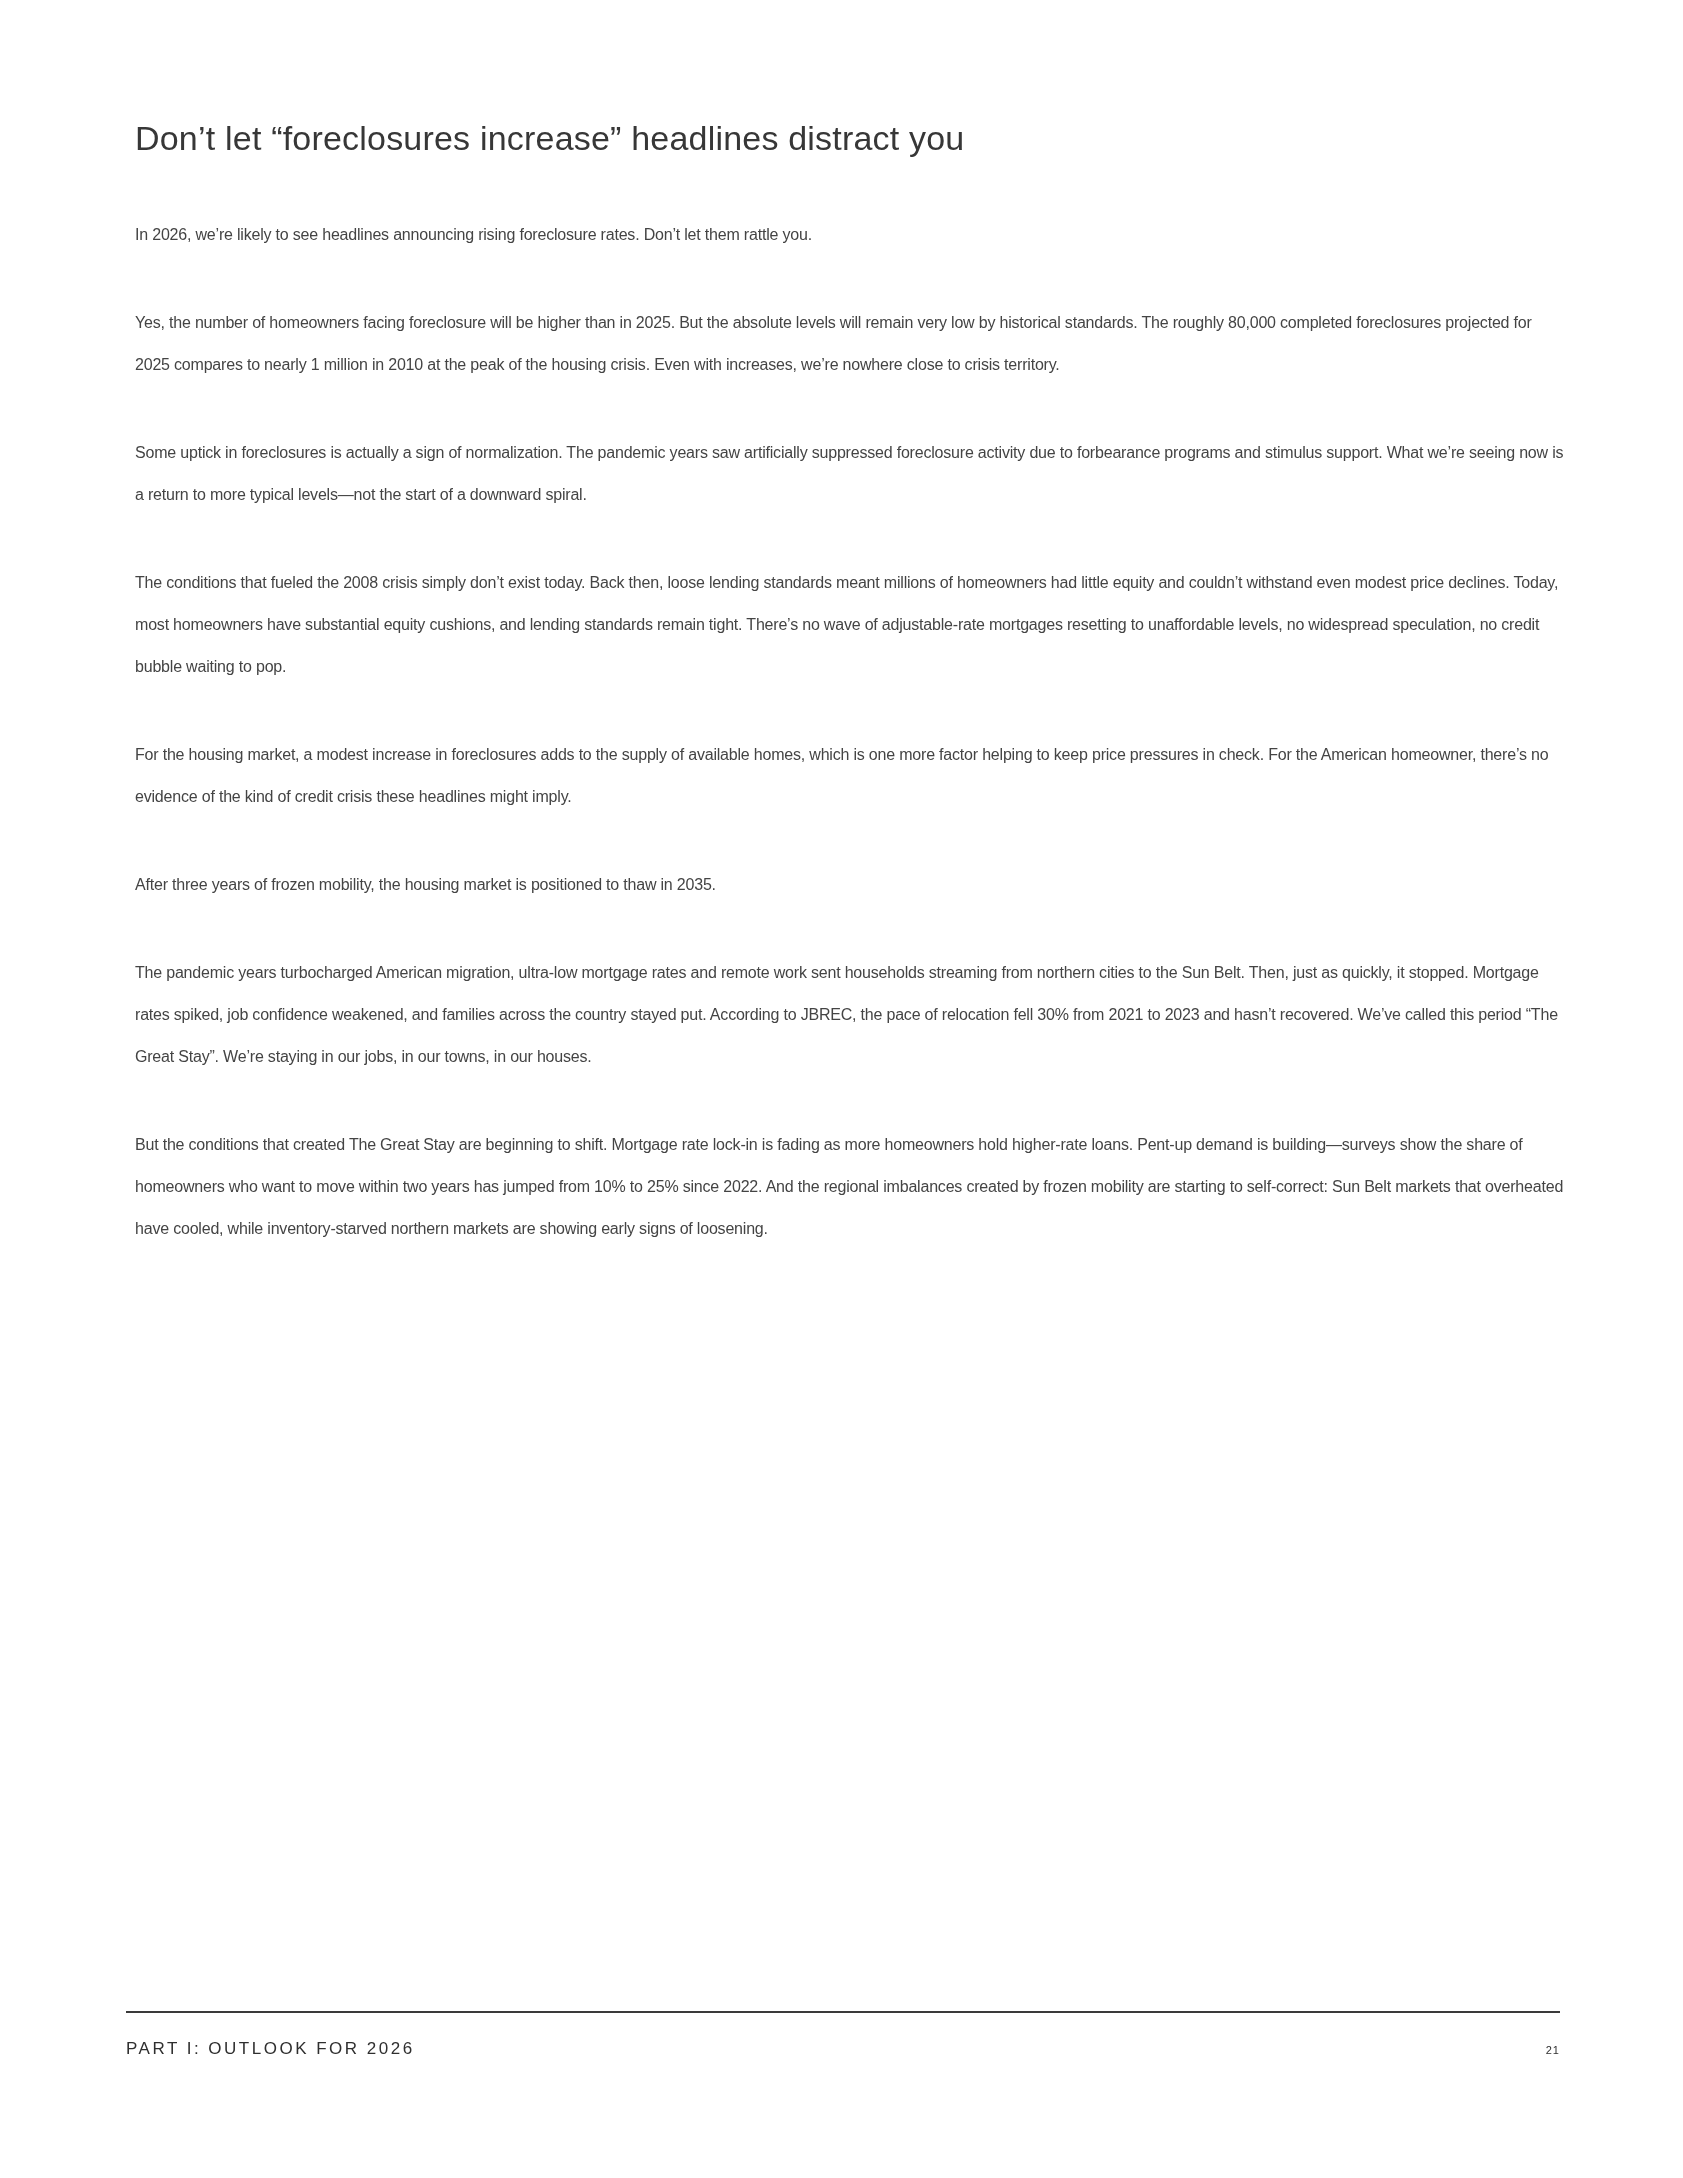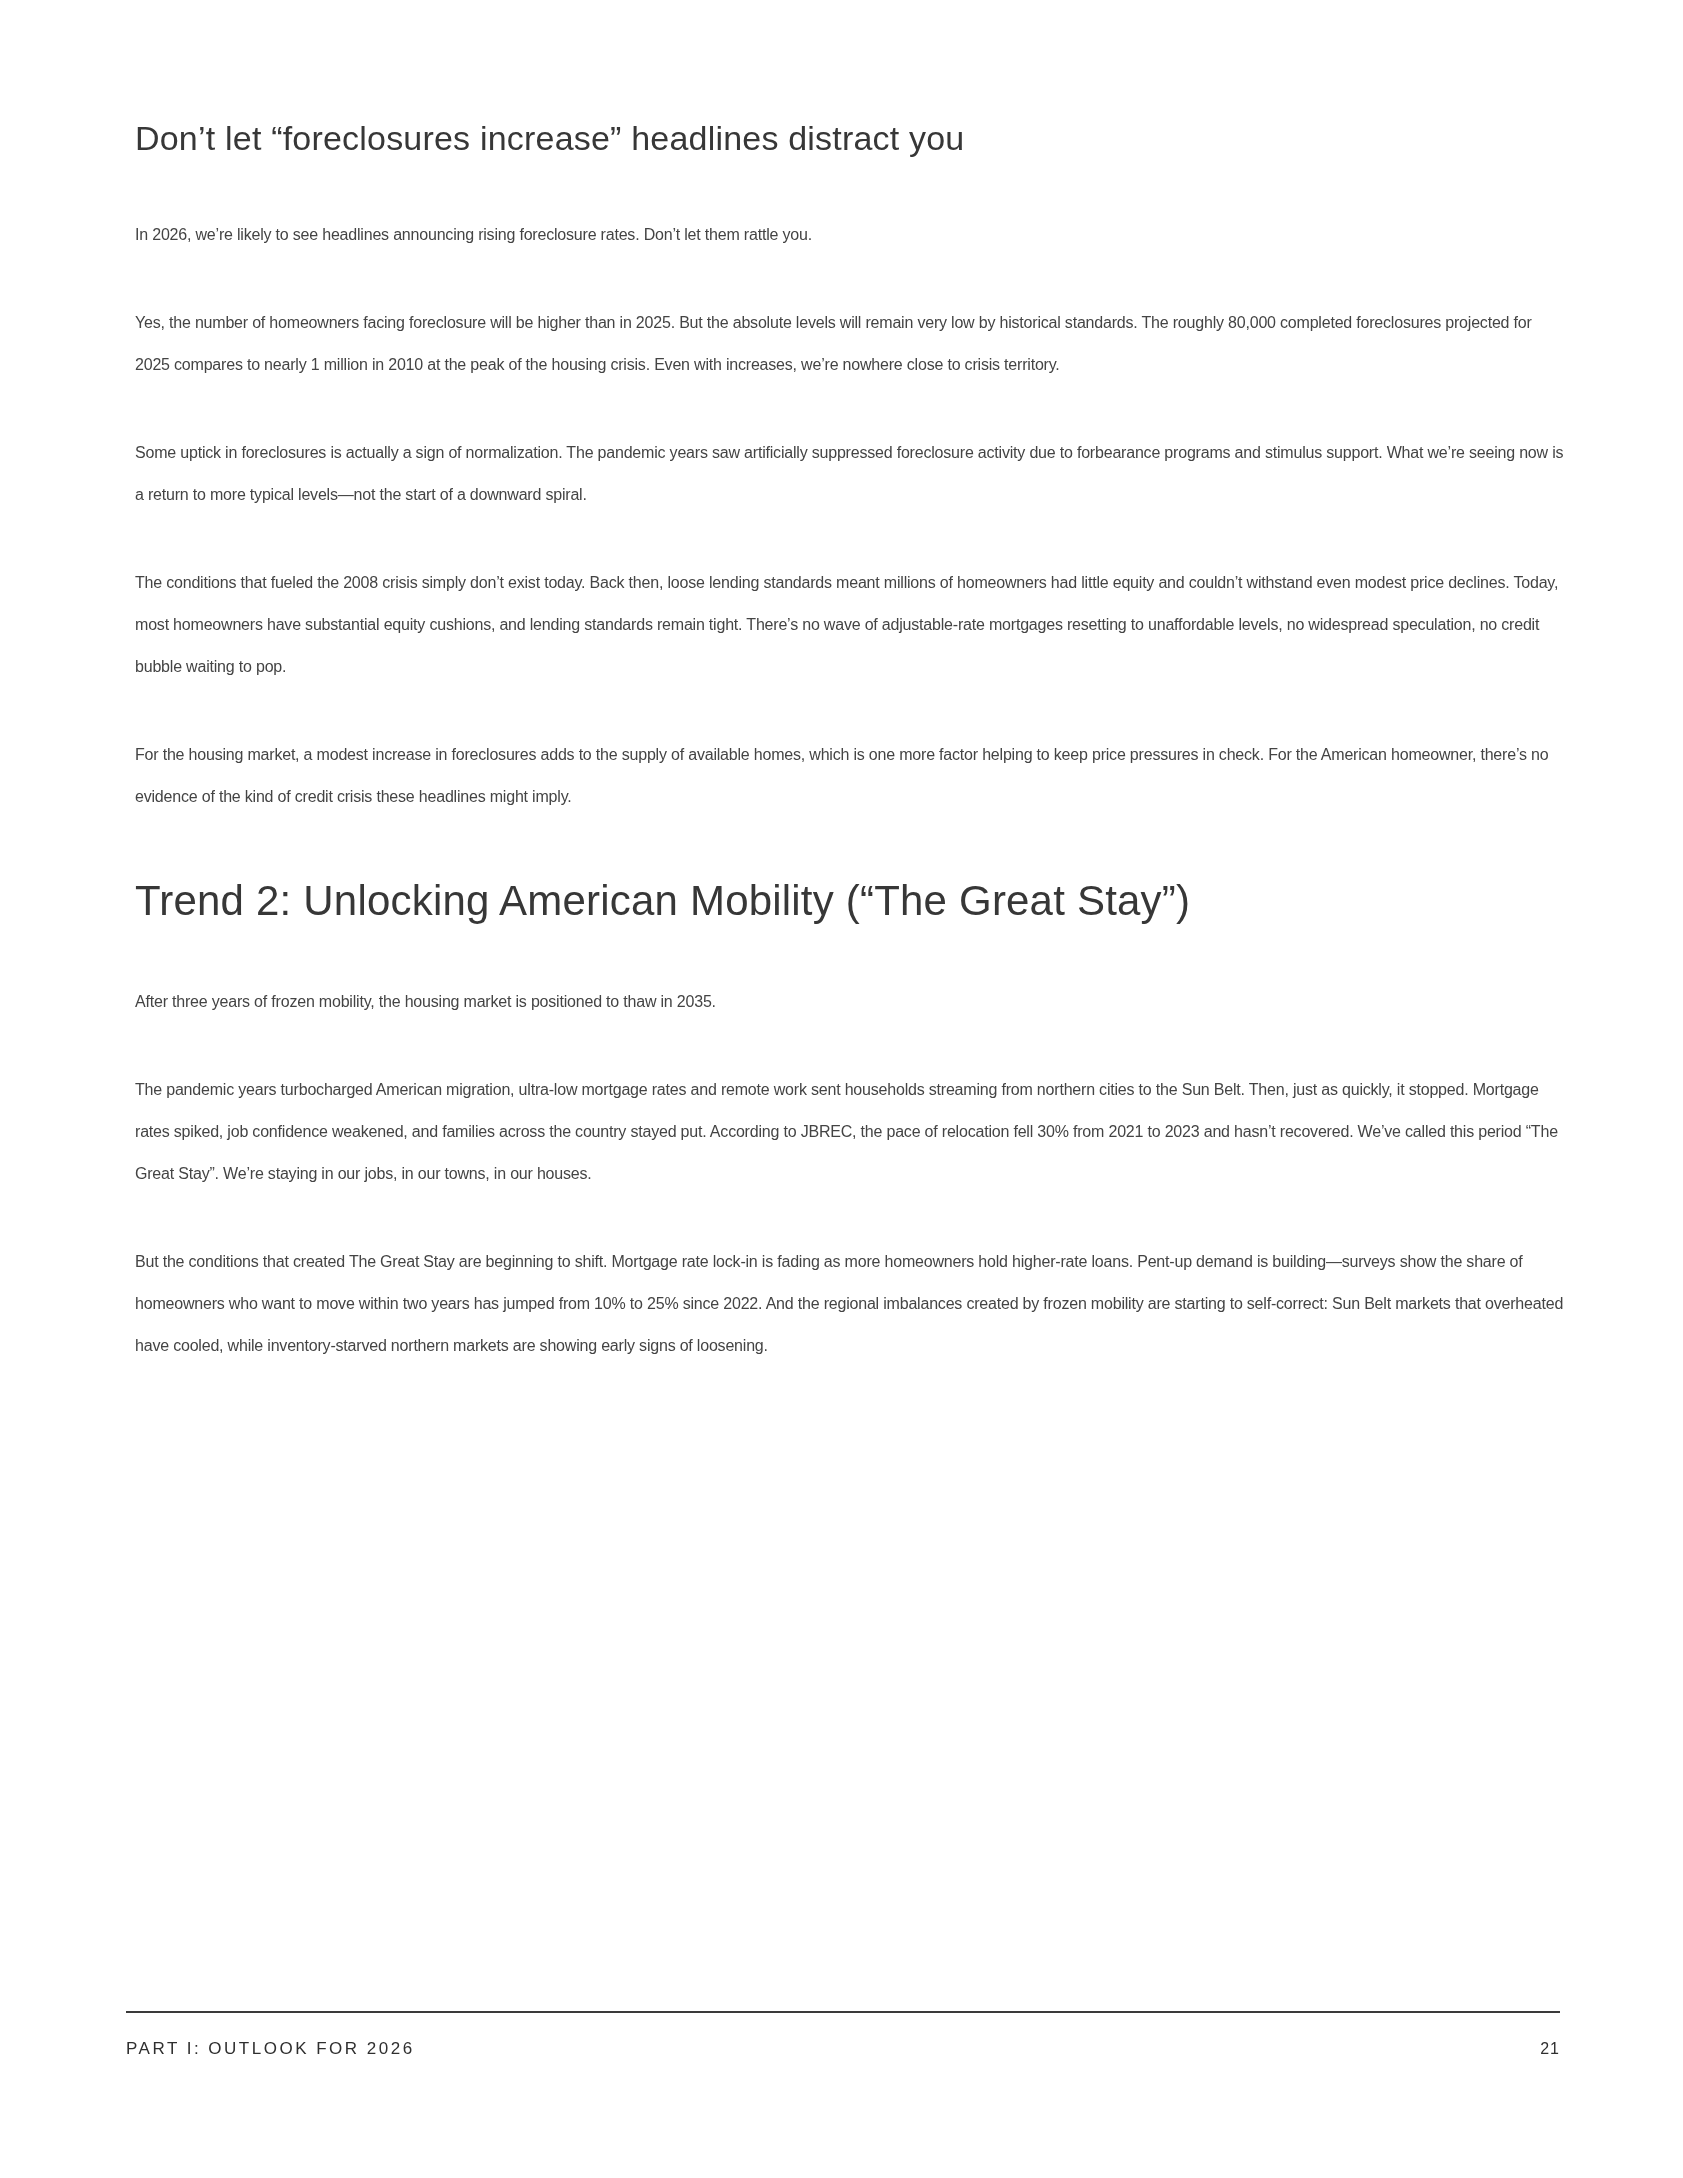--- a/index.html
+++ b/index.html
@@ -56,41 +56,40 @@
     justify-content: space-between;
     align-items: baseline;
   }
   .footer-left {
     font-size: 17px;
     letter-spacing: 2.5px;
     color: #2f2f2f;
     font-weight: 400;
   }
   .footer-page-num {
-    font-size: 16px;
+    font-size: 11px;
     letter-spacing: 1px;
     color: #2f2f2f;
     font-weight: 400;
   }
 </style>
 </head>
 <body>
 
 <div class="page">
   <div class="content">
 
     <h3 class="section-heading-1">Don’t let “foreclosures increase” headlines distract you</h3>
 
     <p class="body-para">In 2026, we’re likely to see headlines announcing rising foreclosure rates. Don’t let them rattle you.</p>
     <p class="body-para">Yes, the number of homeowners facing foreclosure will be higher than in 2025. But the absolute levels will remain very low by historical standards. The roughly 80,000 completed foreclosures projected for 2025 compares to nearly 1 million in 2010 at the peak of the housing crisis. Even with increases, we’re nowhere close to crisis territory.</p>
     <p class="body-para">Some uptick in foreclosures is actually a sign of normalization. The pandemic years saw artificially suppressed foreclosure activity due to forbearance programs and stimulus support. What we’re seeing now is a return to more typical levels—not the start of a downward spiral.</p>
     <p class="body-para">The conditions that fueled the 2008 crisis simply don’t exist today. Back then, loose lending standards meant millions of homeowners had little equity and couldn’t withstand even modest price declines. Today, most homeowners have substantial equity cushions, and lending standards remain tight. There’s no wave of adjustable-rate mortgages resetting to unaffordable levels, no widespread speculation, no credit bubble waiting to pop.</p>
     <p class="body-para">For the housing market, a modest increase in foreclosures adds to the supply of available homes, which is one more factor helping to keep price pressures in check. For the American homeowner, there’s no evidence of the kind of credit crisis these headlines might imply.</p>
 
-    <h2 class="section-heading-2">Trend 2: Unlocking American Mobility (“The Great Stay”)</h2>
 
     <p class="body-para">After three years of frozen mobility, the housing market is positioned to thaw in 2035.</p>
     <p class="body-para">The pandemic years turbocharged American migration, ultra-low mortgage rates and remote work sent households streaming from northern cities to the Sun Belt. Then, just as quickly, it stopped. Mortgage rates spiked, job confidence weakened, and families across the country stayed put. According to JBREC, the pace of relocation fell 30% from 2021 to 2023 and hasn’t recovered. We’ve called this period “The Great Stay”. We’re staying in our jobs, in our towns, in our houses.</p>
     <p class="body-para">But the conditions that created The Great Stay are beginning to shift. Mortgage rate lock-in is fading as more homeowners hold higher-rate loans. Pent-up demand is building—surveys show the share of homeowners who want to move within two years has jumped from 10% to 25% since 2022. And the regional imbalances created by frozen mobility are starting to self-correct: Sun Belt markets that overheated have cooled, while inventory-starved northern markets are showing early signs of loosening.</p>
 
   </div>
 
   <div class="footer">
     <span class="footer-left">PART I: OUTLOOK FOR 2026</span>
     <span class="footer-page-num">21</span>

